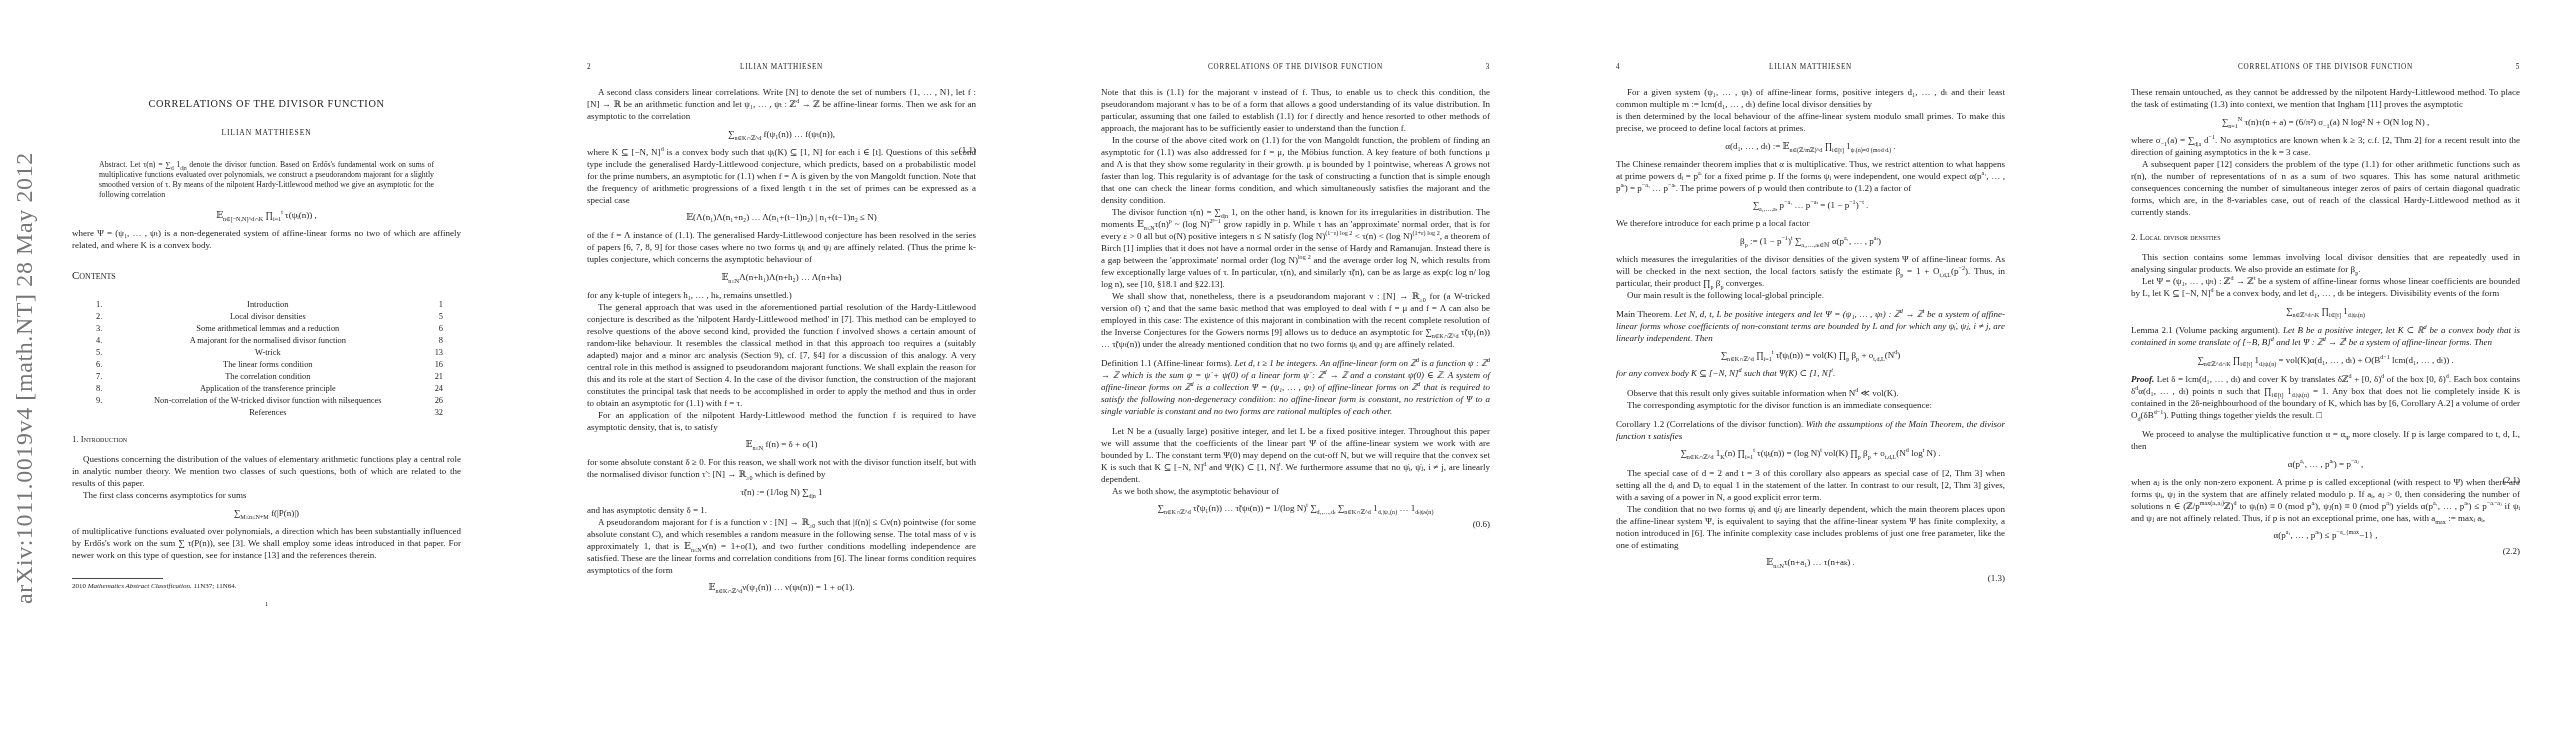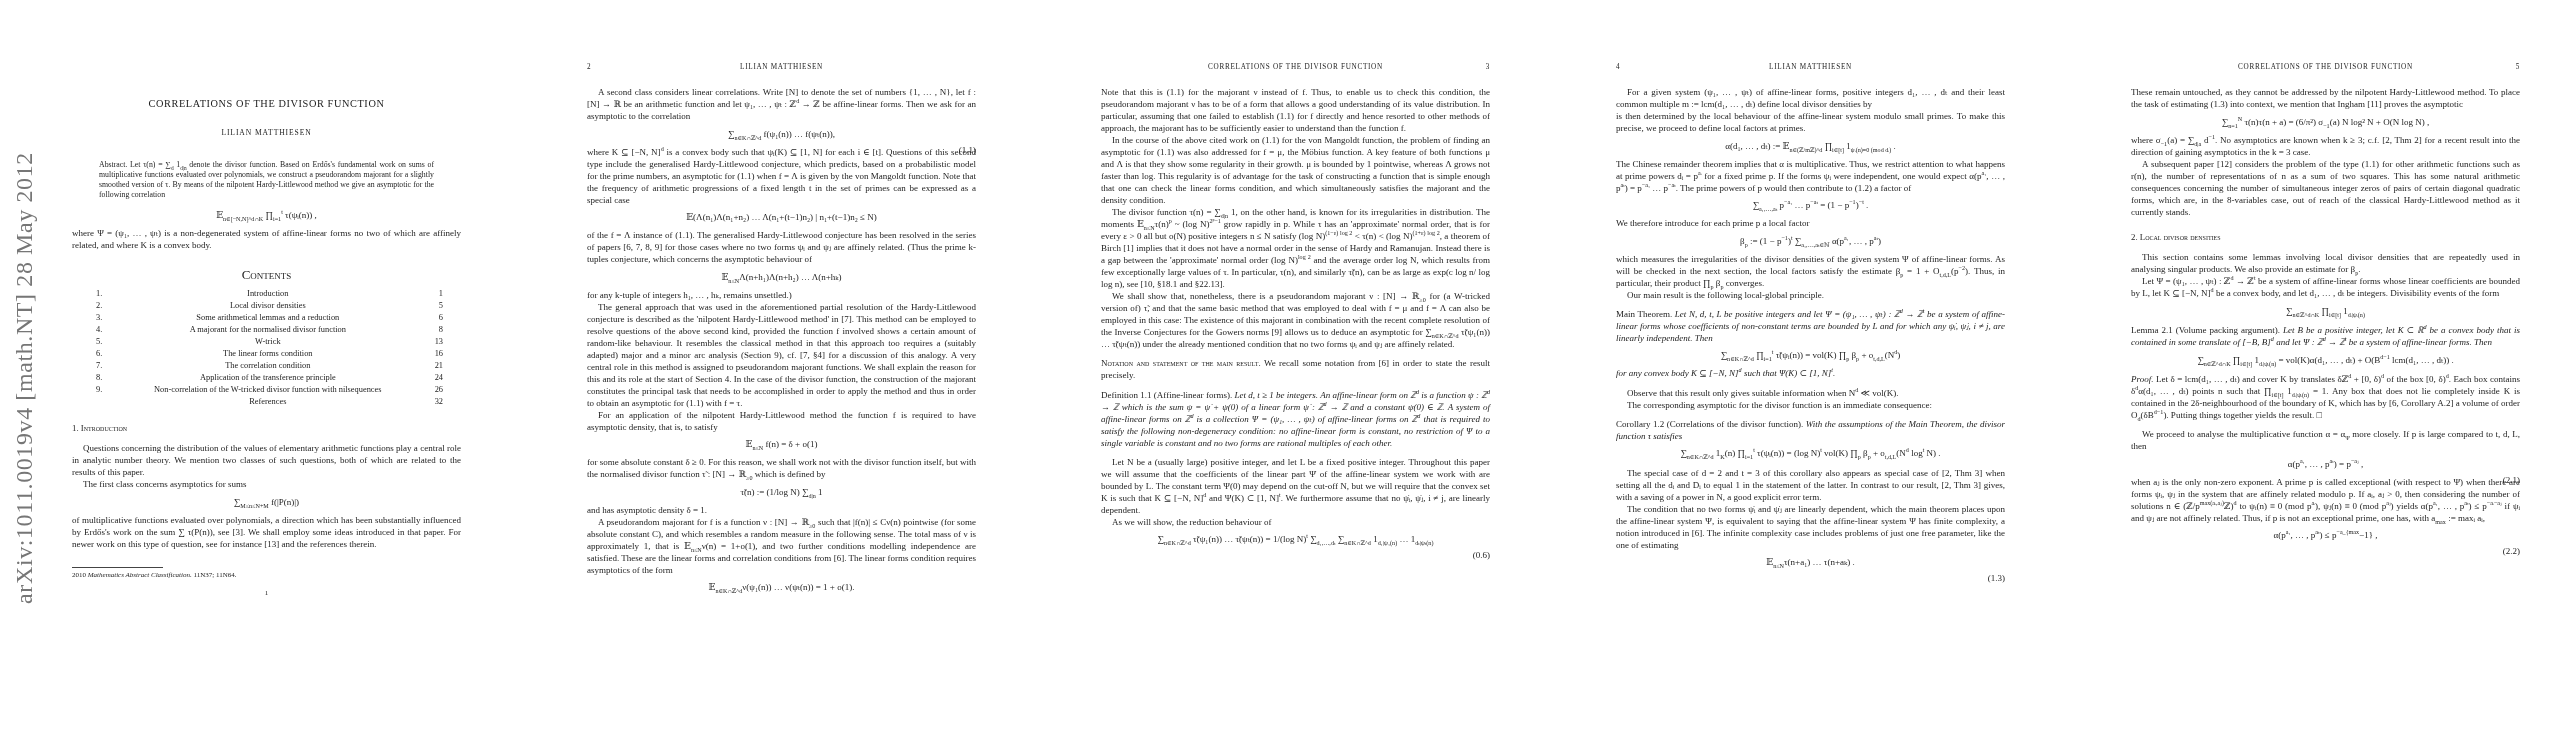--- a/index.html
+++ b/index.html
@@ -18,26 +18,26 @@
   .blk{margin:0;}
   .t-head{display:flex;font-size:7.2px;letter-spacing:0.7px;margin-bottom:14.6px;line-height:8.5px;}
   .t-head .hc{flex:1;text-align:center;}
   .t-head .hl,.t-head .hr{width:20.7px;}
   .t-head .hr{text-align:right;}
   .t-title{text-align:center;font-size:10.3px;letter-spacing:0.6px;margin-bottom:17px;white-space:nowrap;}
   .t-author{text-align:center;font-size:7.6px;letter-spacing:0.9px;margin-bottom:20.7px;}
   .t-abstract{font-size:7.8px;line-height:10px;margin:0 27px 9.7px 27px;}
   .lead-sc{font-variant:small-caps;}
   .lead-b{font-weight:normal;}
-  .lead-i{font-style:italic;}
+  .lead-i{font-style:italic;font-weight:bold;}
   .i{font-style:italic;}
   .t-formula{text-align:center;position:relative;margin:5.5px 0 6px 0;}
   .t-formula .tag{position:absolute;right:0;top:16px;}
   .t-contents{margin-top:18px;}
-  .c-head{text-align:center;font-variant:small-caps;font-size:13px;margin-bottom:7px;}
+  .c-head{text-align:left;font-variant:small-caps;font-size:11px;margin-bottom:18px;}
   .toc{margin:0 18px 11px 24px;font-size:8.4px;}
   .toc-row{display:flex;line-height:12px;}
   .toc-row .no{width:14.6px;}
   .toc-row .lab{flex:1;text-align:center;}
   .toc-row .pg{width:18px;text-align:right;}
   .t-section{text-align:left;font-variant:small-caps;font-size:8.8px;margin:13.4px 0 8.5px 0;}
   .indent{text-indent:11px;}
   .mt{margin-top:7.3px;}
   sub,sup{font-size:0.68em;line-height:0;}
   .t-footnote{font-size:7px;line-height:8.8px;margin-top:17px;position:relative;padding-top:4.3px;text-align:left;}
@@ -148,24 +148,23 @@
       <div class="page-body" style="padding-top:63px;">
         <div class="blk t-head">
           <span class="hl"></span>
           <span class="hc">CORRELATIONS OF THE DIVISOR FUNCTION</span>
           <span class="hr">3</span>
         </div>
         <div class="blk t-para"><span>Note that this is (1.1) for the majorant ν instead of f. Thus, to enable us to check this condition, the pseudorandom majorant ν has to be of a form that allows a good understanding of its value distribution. In particular, assuming that one failed to establish (1.1) for f directly and hence resorted to other methods of approach, the majorant has to be sufficiently easier to understand than the function f.</span></div>
         <div class="blk t-para indent"><span>In the course of the above cited work on (1.1) for the von Mangoldt function, the problem of finding an asymptotic for (1.1) was also addressed for f = μ, the Möbius function. A key feature of both functions μ and Λ is that they show some regularity in their growth. μ is bounded by 1 pointwise, whereas Λ grows not faster than log. This regularity is of advantage for the task of constructing a function that is simple enough that one can check the linear forms condition, and which simultaneously satisfies the majorant and the density condition.</span></div>
         <div class="blk t-para indent"><span>The divisor function τ(n) = ∑<sub>d|n</sub> 1, on the other hand, is known for its irregularities in distribution. The moments 𝔼<sub>n≤N</sub>τ(n)<sup>p</sup> ~ (log N)<sup>2ᵖ−1</sup> grow rapidly in p. While τ has an 'approximate' normal order, that is for every ε &gt; 0 all but o(N) positive integers n ≤ N satisfy (log N)<sup>(1−ε) log 2</sup> &lt; τ(n) &lt; (log N)<sup>(1+ε) log 2</sup>, a theorem of Birch [1] implies that it does not have a normal order in the sense of Hardy and Ramanujan. Instead there is a gap between the 'approximate' normal order (log N)<sup>log 2</sup> and the average order log N, which results from few exceptionally large values of τ. In particular, τ(n), and similarly τ̃(n), can be as large as exp(c log n/ log log n), see [10, §18.1 and §22.13].</span></div>
         <div class="blk t-para indent"><span>We shall show that, nonetheless, there is a pseudorandom majorant ν : [N] → ℝ<sub>≥0</sub> for (a W-tricked version of) τ̃, and that the same basic method that was employed to deal with f = μ and f = Λ can also be employed in this case: The existence of this majorant in combination with the recent complete resolution of the Inverse Conjectures for the Gowers norms [9] allows us to deduce an asymptotic for ∑<sub>n∈K∩ℤ^d</sub> τ̃(ψ₁(n)) … τ̃(ψₜ(n)) under the already mentioned condition that no two forms ψᵢ and ψⱼ are affinely related.</span></div>
-        <div class="blk t-para mt"><span class="lead-sc">Notation and statement of the main result.</span><span> We recall some notation from [6] in order to state the result precisely.</span></div>
         <div class="blk t-para mt"><span class="lead-b">Definition 1.1 (Affine-linear forms).</span><span class="i"> Let d, t ≥ 1 be integers. An affine-linear form on ℤ<sup>d</sup> is a function ψ : ℤ<sup>d</sup> → ℤ which is the sum ψ = ψ̇ + ψ(0) of a linear form ψ̇ : ℤ<sup>d</sup> → ℤ and a constant ψ(0) ∈ ℤ. A system of affine-linear forms on ℤ<sup>d</sup> is a collection Ψ = (ψ₁, … , ψₜ) of affine-linear forms on ℤ<sup>d</sup> that is required to satisfy the following non-degeneracy condition: no affine-linear form is constant, no restriction of Ψ to a single variable is constant and no two forms are rational multiples of each other.</span></div>
         <div class="blk t-para indent mt"><span>Let N be a (usually large) positive integer, and let L be a fixed positive integer. Throughout this paper we will assume that the coefficients of the linear part Ψ̇ of the affine-linear system we work with are bounded by L. The constant term Ψ(0) may depend on the cut-off N, but we will require that the convex set K is such that K ⊆ [−N, N]<sup>d</sup> and Ψ(K) ⊂ [1, N]<sup>t</sup>. We furthermore assume that no ψ̇ᵢ, ψ̇ⱼ, i ≠ j, are linearly dependent.</span></div>
-        <div class="blk t-para indent"><span>As we will show, the reduction behaviour of</span></div>
+        <div class="blk t-para indent"><span>As we both show, the asymptotic behaviour of</span></div>
         <div class="blk t-formula"><span class="fb">∑<sub>n∈K∩ℤ^d</sub> τ̃(ψ₁(n)) … τ̃(ψₜ(n)) = 1/(log N)<sup>t</sup> ∑<sub>d₁,…,dₜ</sub> ∑<sub>n∈K∩ℤ^d</sub> 1<sub>d₁|ψ₁(n)</sub> … 1<sub>dₜ|ψₜ(n)</sub></span><span class="tag">(0.6)</span></div>
       </div>
     </div>
   <div class="page" style="left:1616px;">
       <div class="page-body" style="padding-top:63px;">
         <div class="blk t-head">
           <span class="hl">4</span>
           <span class="hc">LILIAN MATTHIESEN</span>
           <span class="hr"></span>
         </div>

